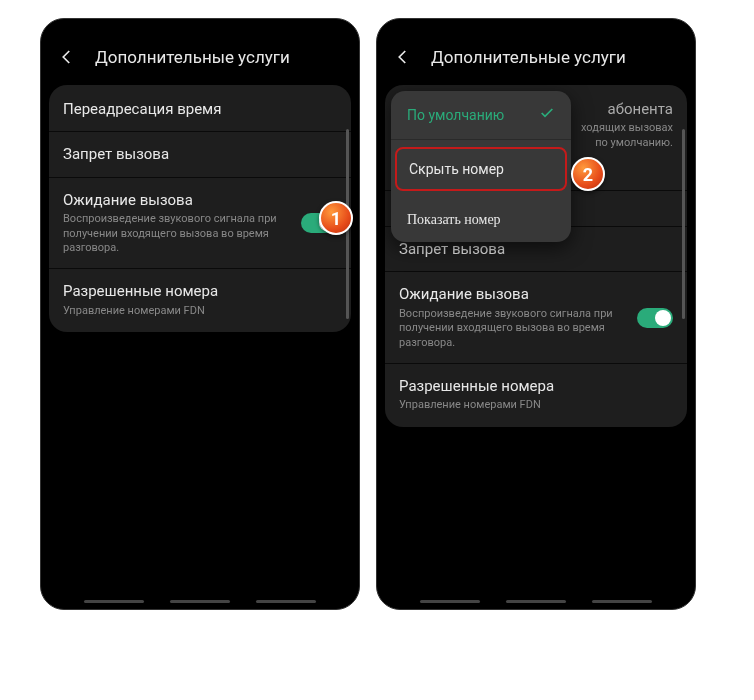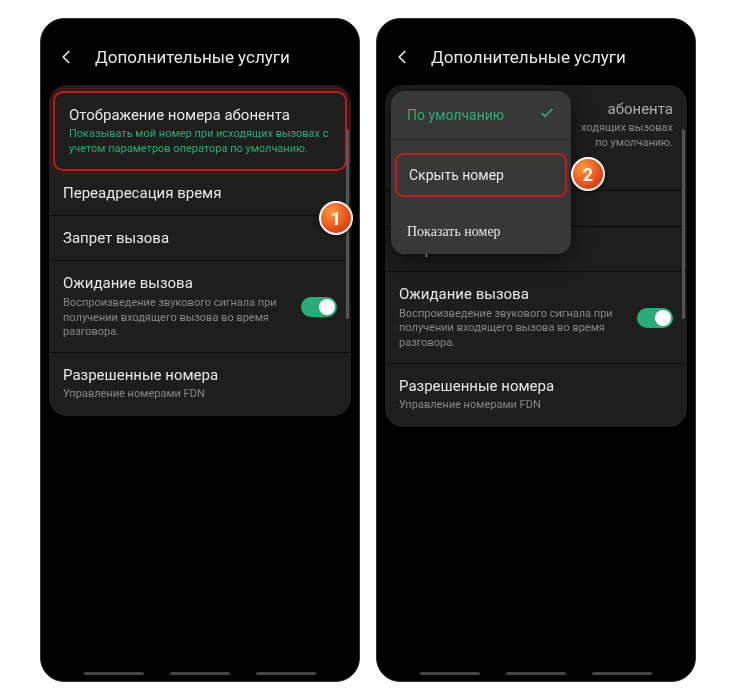--- a/index.html
+++ b/index.html
@@ -7,21 +7,21 @@
       background: #fff;
       font-family: -apple-system, BlinkMacSystemFont, "Segoe UI", Roboto, sans-serif;
       display: flex;
       gap: 16px;
       padding: 18px 40px;
       width: 754px;
       height: 700px;
     }
     .phone {
       width: 320px;
-      height: 664px;
+      height: 592px;
       background: #000;
       border-radius: 24px;
       border: 1px solid #333;
       position: relative;
       overflow: hidden;
       flex-shrink: 0;
     }
     .phone-content {
       position: absolute;
       inset: 10px 8px 18px 8px;
@@ -158,21 +158,21 @@
       display: flex;
       align-items: center;
       justify-content: space-between;
       border-bottom: 1px solid #2a2a2a;
     }
     .popup-item:last-child { border-bottom: none; font-family: Liberation Serif, serif; }
     .popup-item.selected { color: #2aab7a; }
     .popup-item.highlight {
       border: 2px solid #c41a1a;
       border-radius: 8px;
-      margin: 13px 4px;
+      margin: 7px 4px;
       padding: 12px 12px;
     }
     .check {
       color: #2aab7a;
       font-size: 16px;
     }
     .behind-title { color: #aaa; }
   </style>
 </head>
 <body>
@@ -182,24 +182,20 @@
     <div class="header">
       <span class="back-arrow">
         <svg width="18" height="18" viewBox="0 0 24 24" fill="none" stroke="currentColor" stroke-width="2.2">
             <path d="M15 4l-8 8 8 8"></path>
           </svg>
       </span>
       <span class="header-title">Дополнительные услуги</span>
     </div>
 
     <div class="settings-panel">
-      <div class="setting-item highlight-red" style="margin:4px 4px 0 4px;">
-        <div class="setting-title">Отображение номера абонента</div>
-        <div class="setting-sub" style="color:#2aab7a;">Показывать мой номер при исходящих вызовах с учетом параметров оператора по умолчанию.</div>
-      </div>
       <div class="setting-item">
         <div class="setting-title">Переадресация время</div>
       </div>
       <div class="setting-item">
         <div class="setting-title">Запрет вызова</div>
       </div>
       <div class="setting-item">
         <div class="setting-row">
           <div style="flex:1;">
             <div class="setting-title">Ожидание вызова</div>

